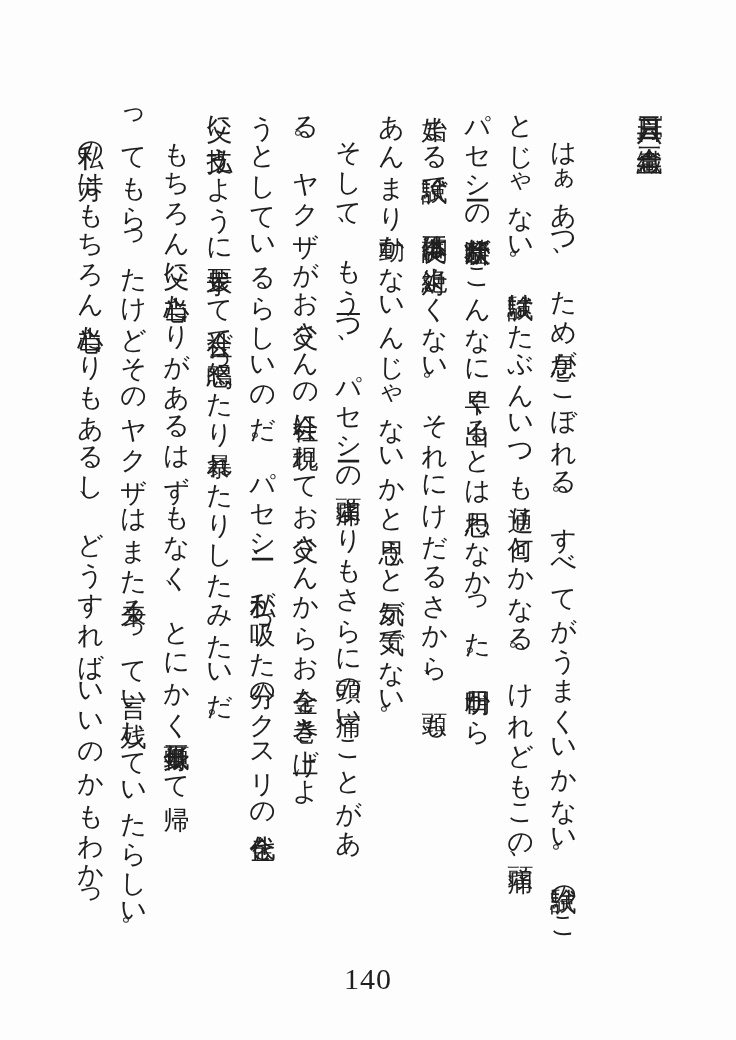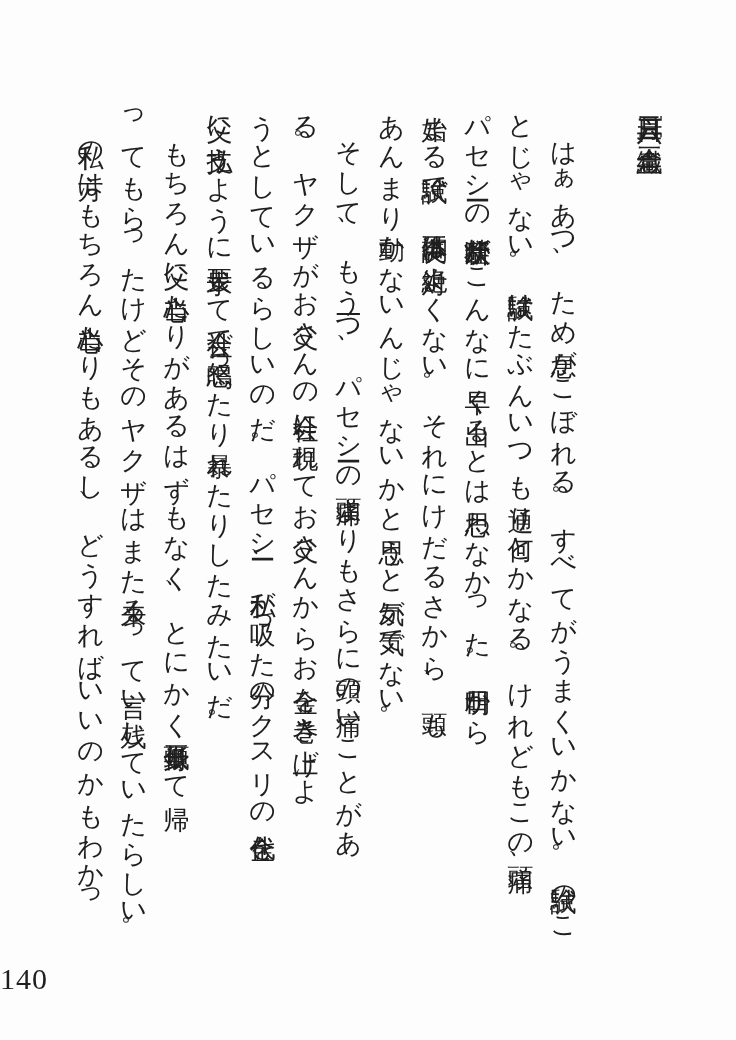--- a/index.html
+++ b/index.html
@@ -31,20 +31,21 @@
     white-space: nowrap;     
   }
   .header-col {
     margin-left: 43px;       
   }
   .page-number {
     position: absolute;
     left: 0;
     bottom: 44px;
     width: 100%;
+    text-align: center;
     font-size: 30px;
     letter-spacing: 1px;
   }
 </style>
 </head>
 <body>
 
 <div class="page">
 
   <div class="text-block">

